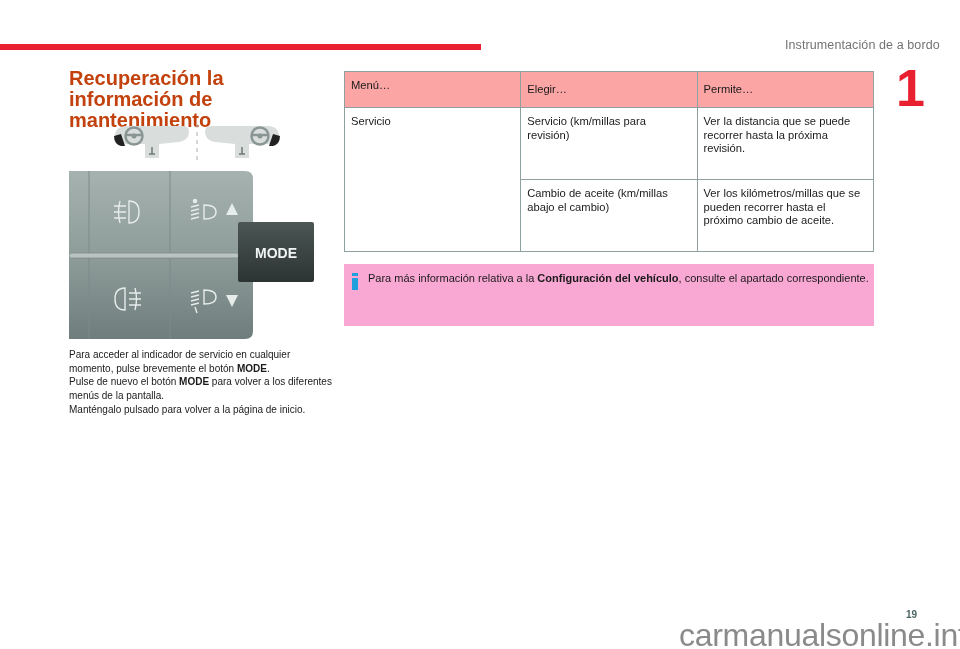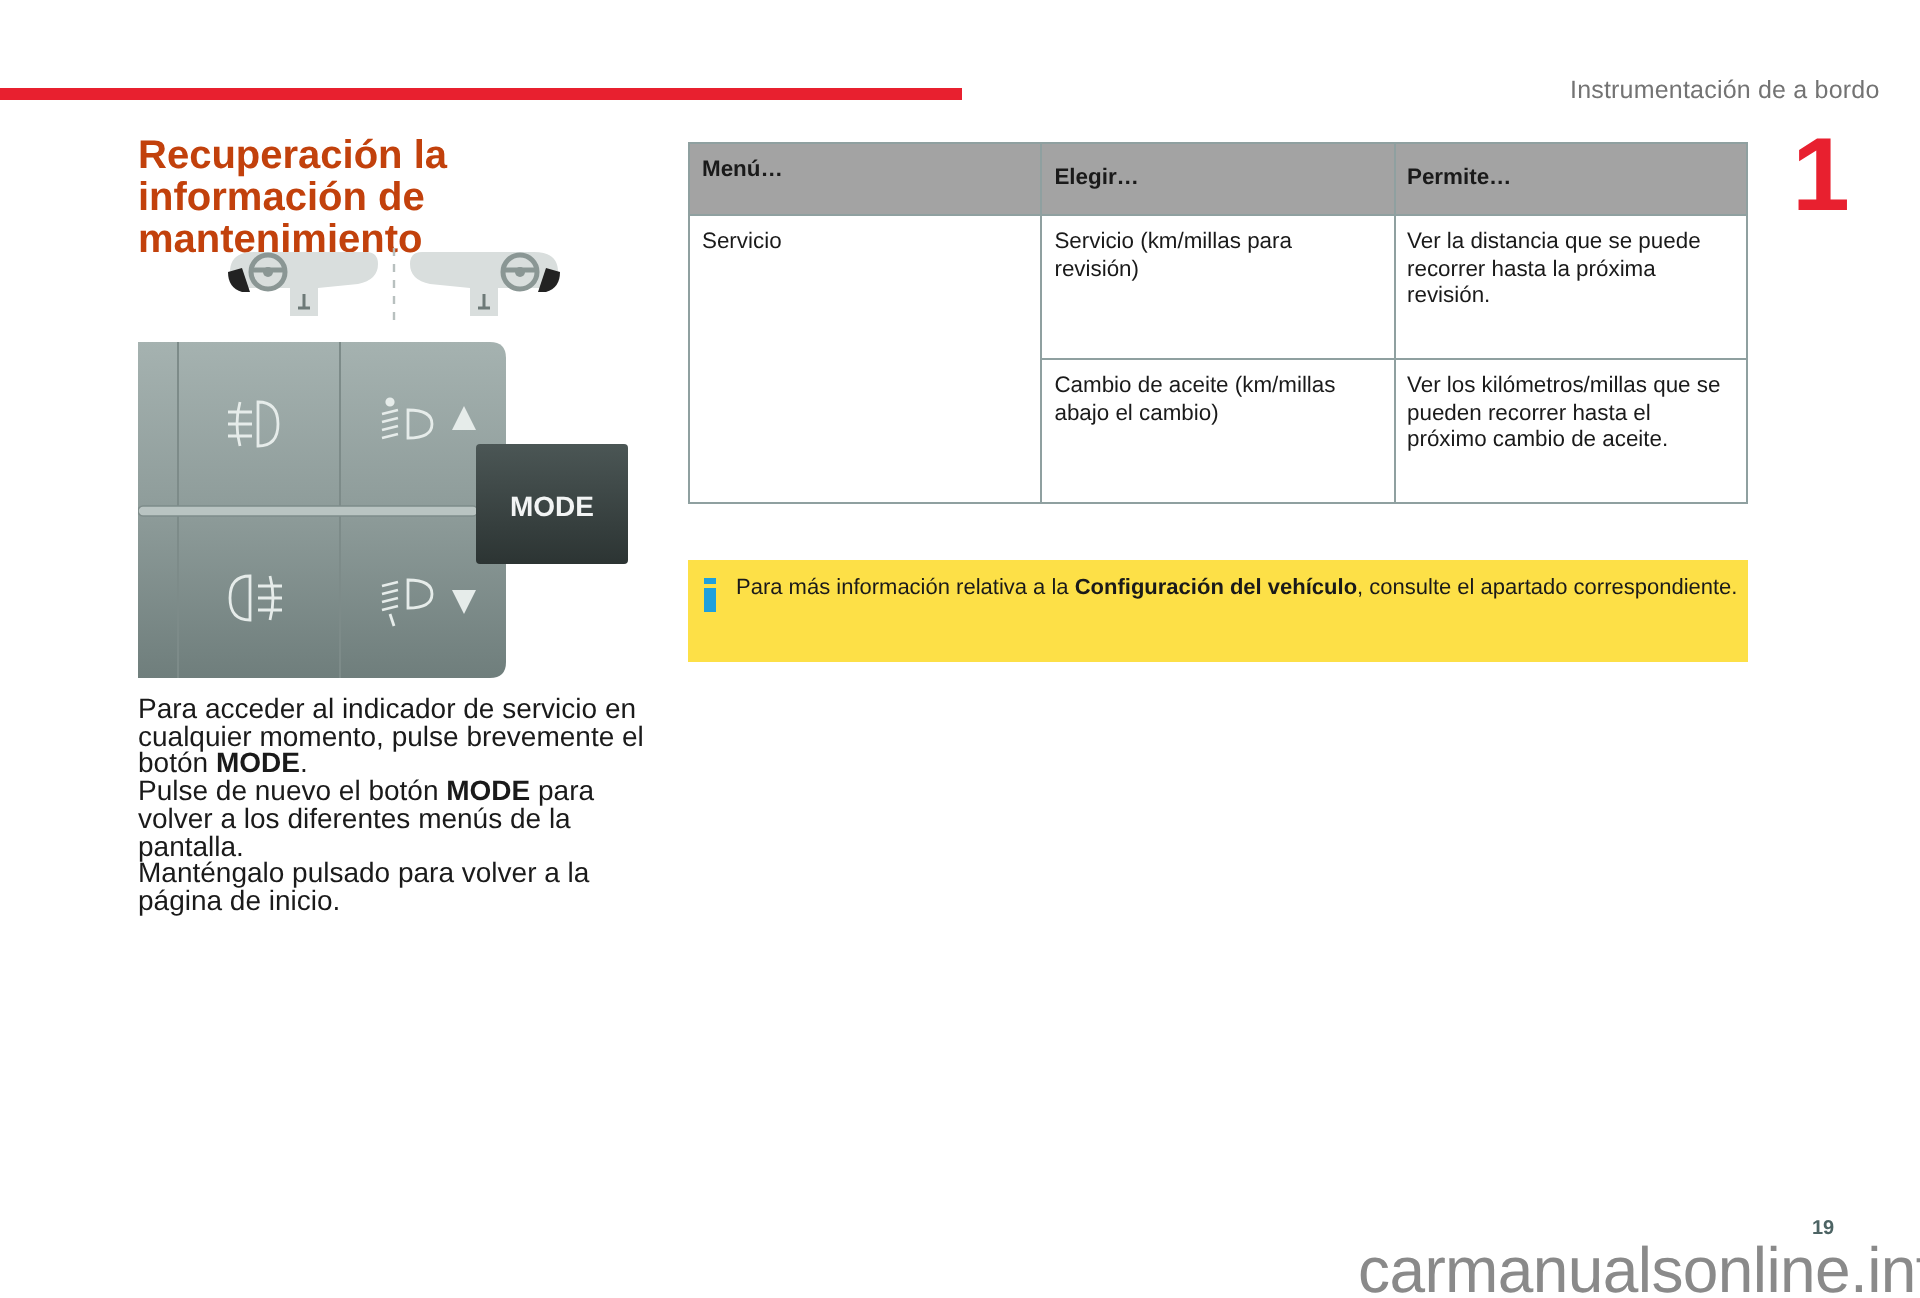--- a/index.html
+++ b/index.html
@@ -4,29 +4,29 @@
 <style>
   html, body { margin:0; padding:0; }
   body { width:960px; height:649px; position:relative; background:#fff; overflow:hidden;
          font-family:"Liberation Sans", sans-serif; color:#1a1a1a; }
   .red-bar { position:absolute; left:0; top:44px; width:481px; height:6px; background:#e8202f; }
   .header-title { position:absolute; left:785px; top:38px; font-size:12.5px; color:#737373; letter-spacing:0.1px; }
   .chapter-num { position:absolute; left:896px; top:62px; font-size:52px; font-weight:bold; color:#e8202f; line-height:1; }
   .section-title { position:absolute; left:69px; top:68px; width:270px; font-size:20px; font-weight:bold; line-height:21px; color:#c2410c; }
   .mirror-fig { position:absolute; left:113px; top:122px; width:168px; height:40px; }
   .panel-fig { position:absolute; left:69px; top:171px; width:245px; height:168px; }
-  .body-text { position:absolute; left:69px; top:348px; width:265px; font-size:14px; line-height:13.7px; color:#1a1a1a; }
+  .body-text { position:absolute; left:69px; top:348px; width:265px; font-size:10px; line-height:13.7px; color:#1a1a1a; }
   .body-text b { font-weight:bold; }
   table.info { position:absolute; left:344px; top:71px; width:530px; border-collapse:collapse; font-size:11.2px; line-height:13.5px; }
   table.info th, table.info td { border:1px solid #8fa0a0; vertical-align:top; text-align:left; padding:7px 6px; }
-  table.info th { background:#a3a3a3; font-weight:bold; height:17px; padding-top:11px; }
+  table.info th { background:#fca5a5; font-weight:normal; height:17px; padding-top:11px; }
   table.info th:first-child { padding-top:7px; }
   table.info td { height:57px; }
   .c1 { width:164px; } .c2 { width:164px; } .c3 { width:164px; }
-  .note { position:absolute; left:344px; top:280px; width:530px; height:51px; background:#fde047; }
+  .note { position:absolute; left:344px; top:264px; width:530px; height:62px; background:#f9a8d4; }
   .note-icon { position:absolute; left:8px; top:9px; width:6px; height:17px; }
   .note-icon .dot { position:absolute; left:0; top:0; width:6px; height:3px; background:#1ea0dc; }
   .note-icon .stem { position:absolute; left:0; top:5px; width:6px; height:12px; background:#1ea0dc; }
   .note-text { position:absolute; left:24px; top:8px; font-size:11px; color:#1a1a1a; }
   .note-text b { font-weight:bold; }
   .page-num { position:absolute; left:906px; top:609px; font-size:10px; font-weight:bold; color:#4d6464; }
   .watermark { position:absolute; left:679px; top:619px; font-size:32px; color:#8a8a8a; letter-spacing:-0.3px; line-height:1; }
 </style>
 </head>
 <body>

